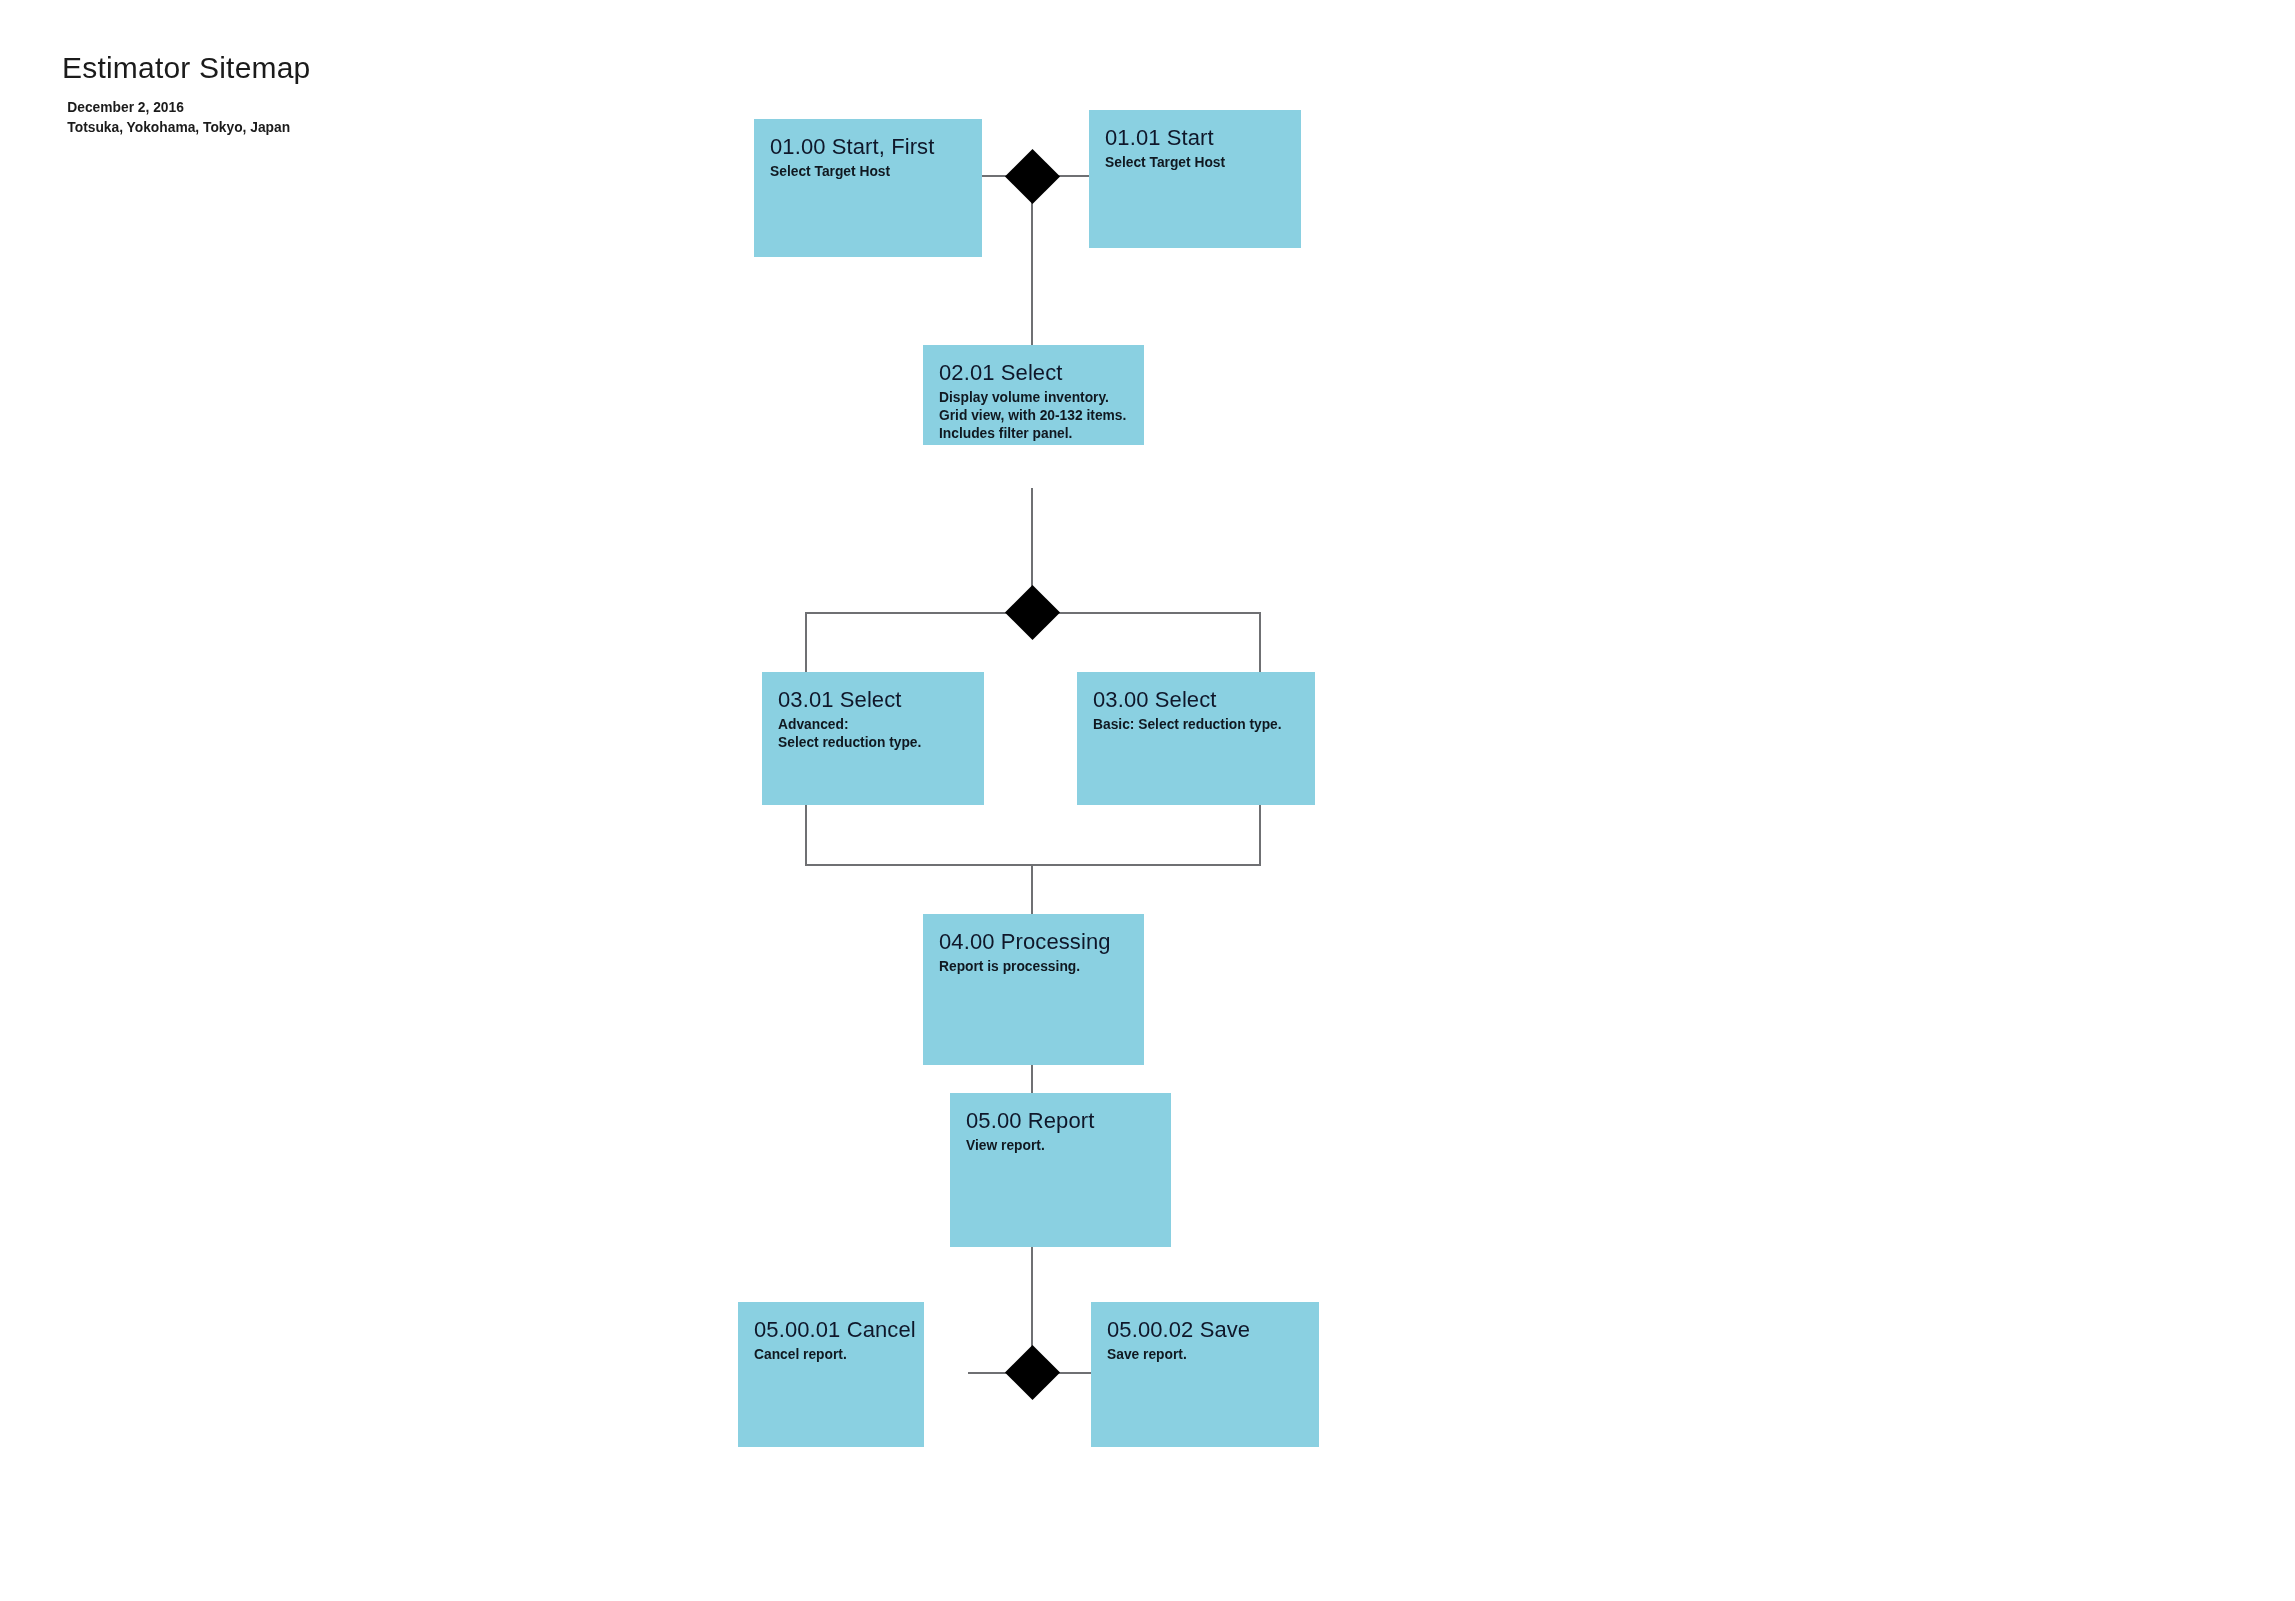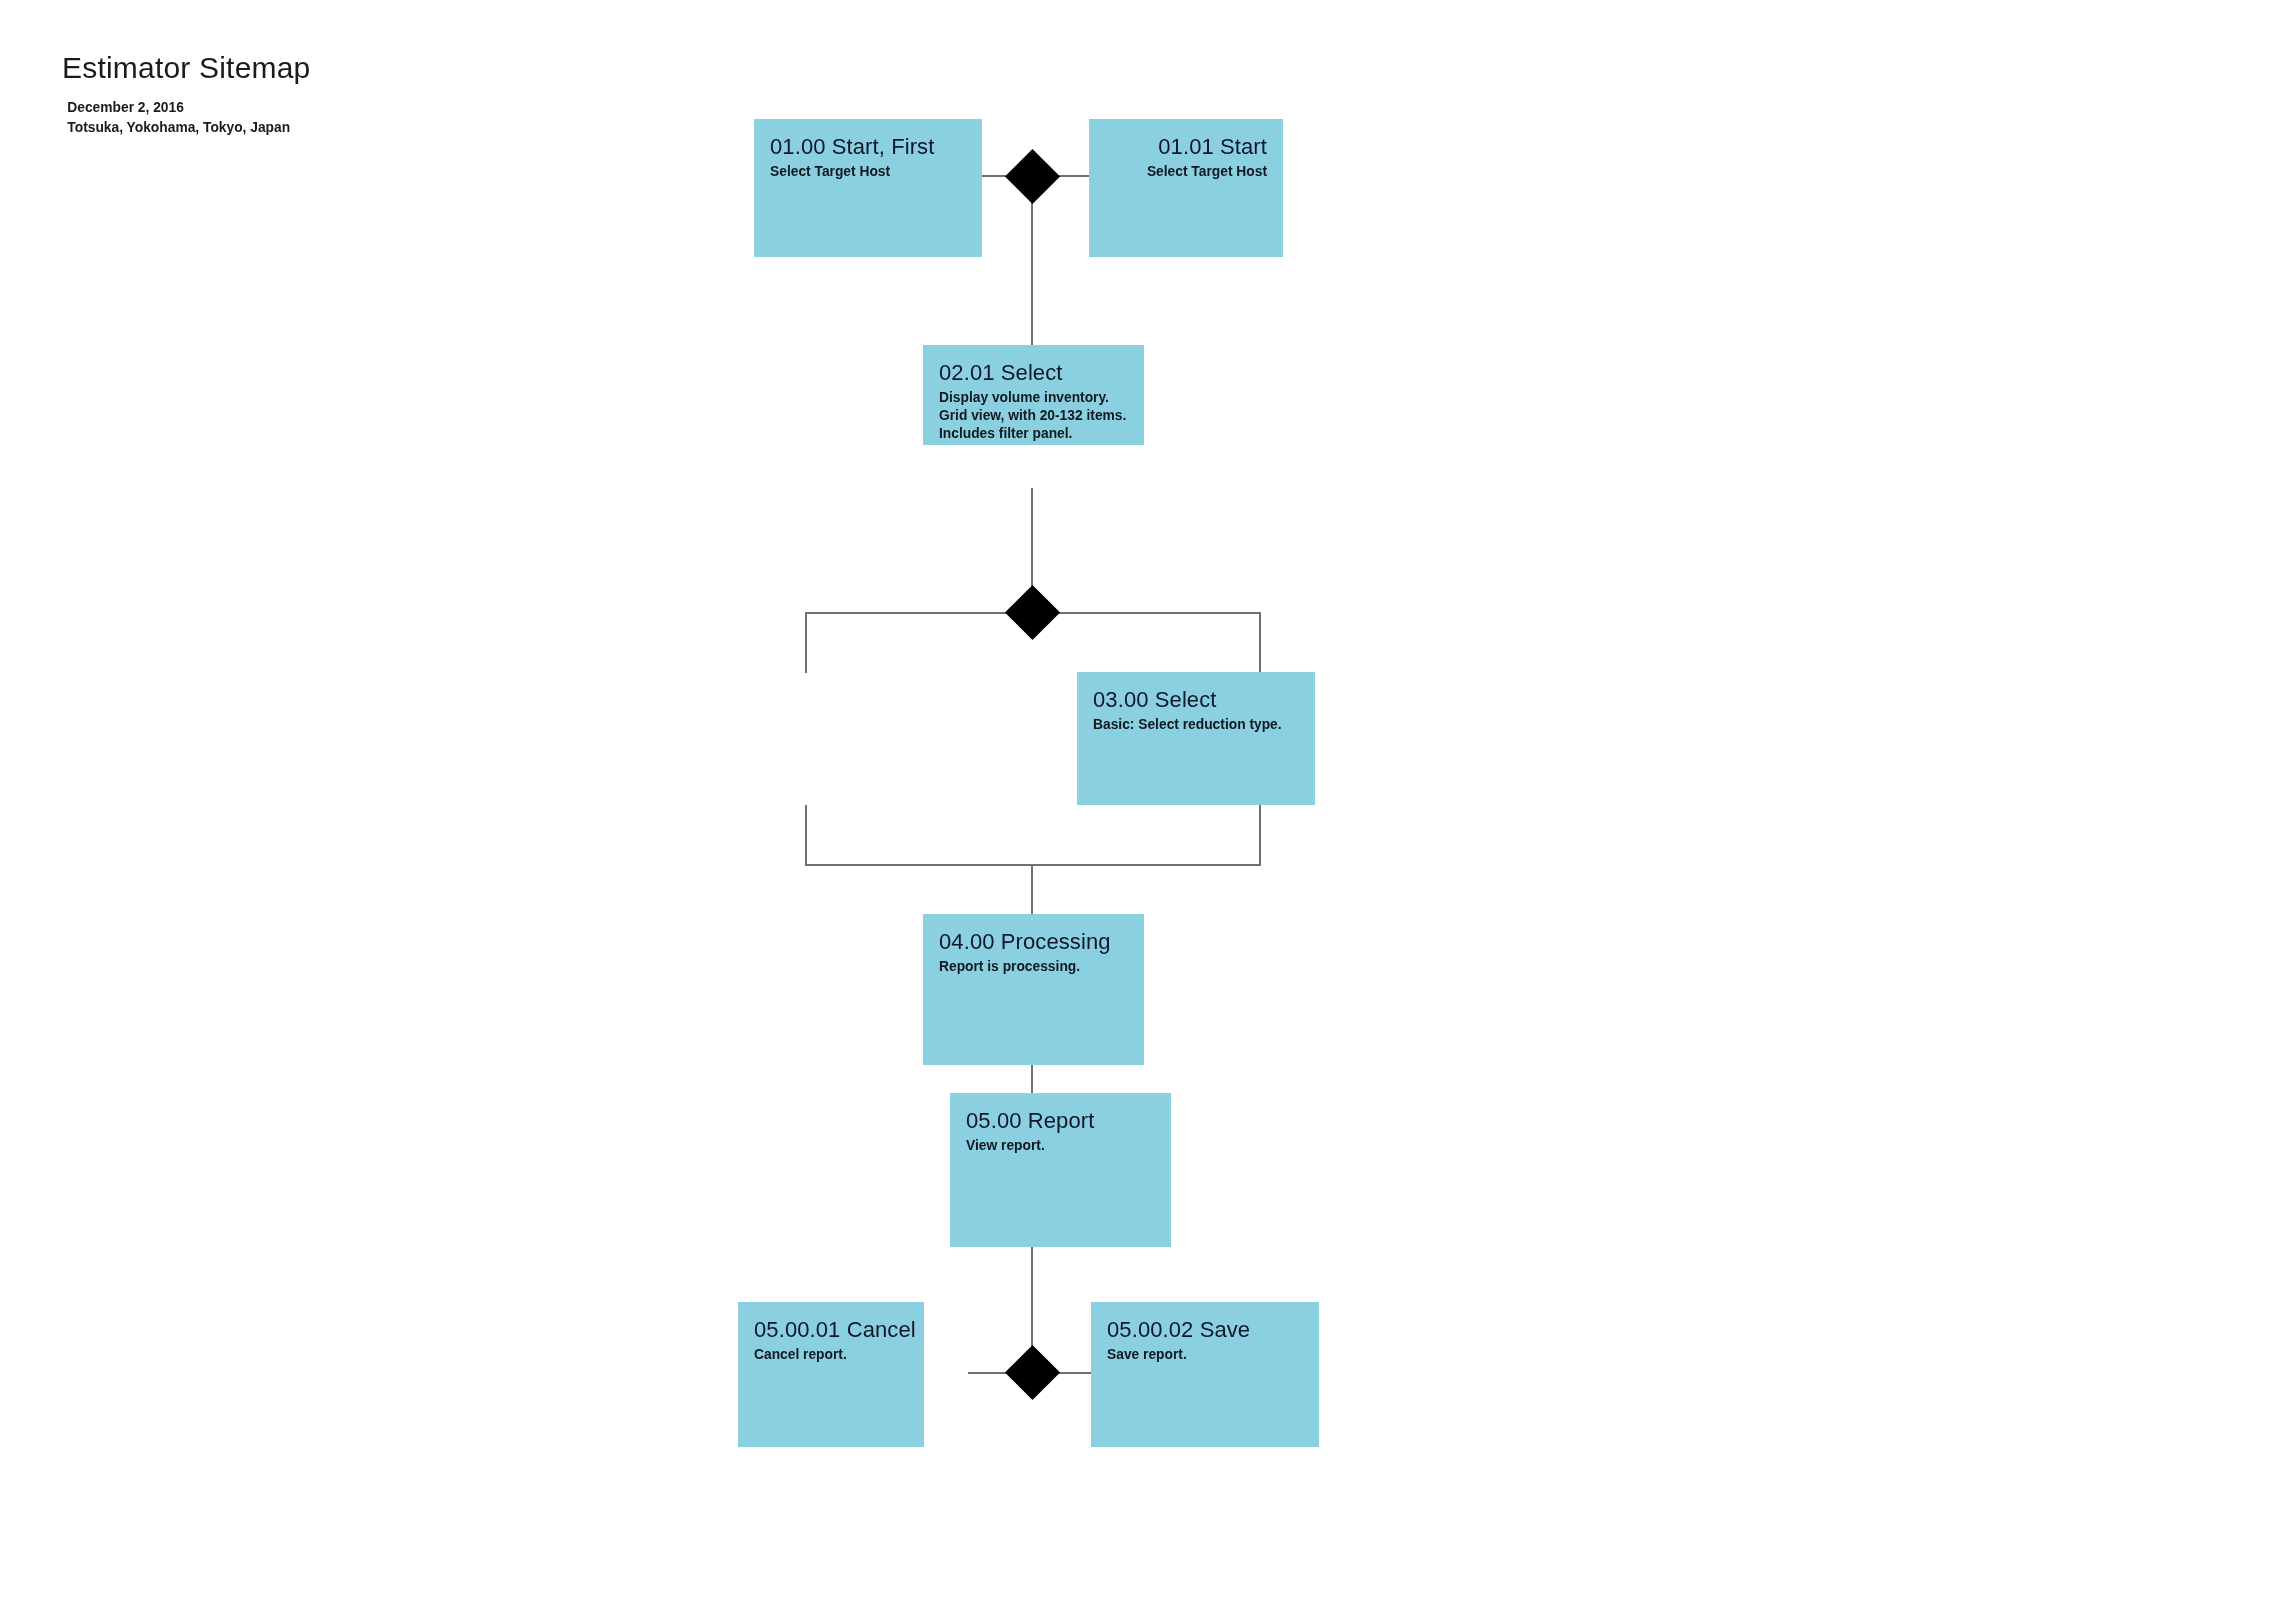--- a/index.html
+++ b/index.html
@@ -128,32 +128,37 @@
 
   <div class="diamond" style="left:1013px; top:157px;"></div>
   <div class="diamond" style="left:1013px; top:593px;"></div>
   <div class="diamond" style="left:1013px; top:1353px;"></div>
 
   <div class="node" style="left:754px; top:119px; width:228px; height:138px;">
     <div class="node-title">01.00 Start, First</div>
     <div class="node-desc">Select Target Host</div>
   </div>
 
-  <div class="node" style="left:1089px; top:119px; width:194px; height:138px;text-align:right;">
+  <div class="node" style="left:1089px; top:110px; width:212px; height:138px;">
     <div class="node-title">01.01 Start</div>
     <div class="node-desc">Select Target Host</div>
   </div>
 
   <div class="node" style="left:923px; top:345px; width:221px; height:100px;">
     <div class="node-title">02.01 Select</div>
     <div class="node-desc">Display volume inventory.
 Grid view, with 20-132 items.
 Includes filter panel.</div>
   </div>
 
+  <div class="node" style="left:762px; top:672px; width:222px; height:133px;">
+    <div class="node-title">03.01 Select</div>
+    <div class="node-desc">Advanced:
+Select reduction type.</div>
+  </div>
 
   <div class="node" style="left:1077px; top:672px; width:238px; height:133px;">
     <div class="node-title">03.00 Select</div>
     <div class="node-desc">Basic: Select reduction type.</div>
   </div>
 
   <div class="node" style="left:923px; top:914px; width:221px; height:151px;">
     <div class="node-title">04.00 Processing</div>
     <div class="node-desc">Report is processing.</div>
   </div>

